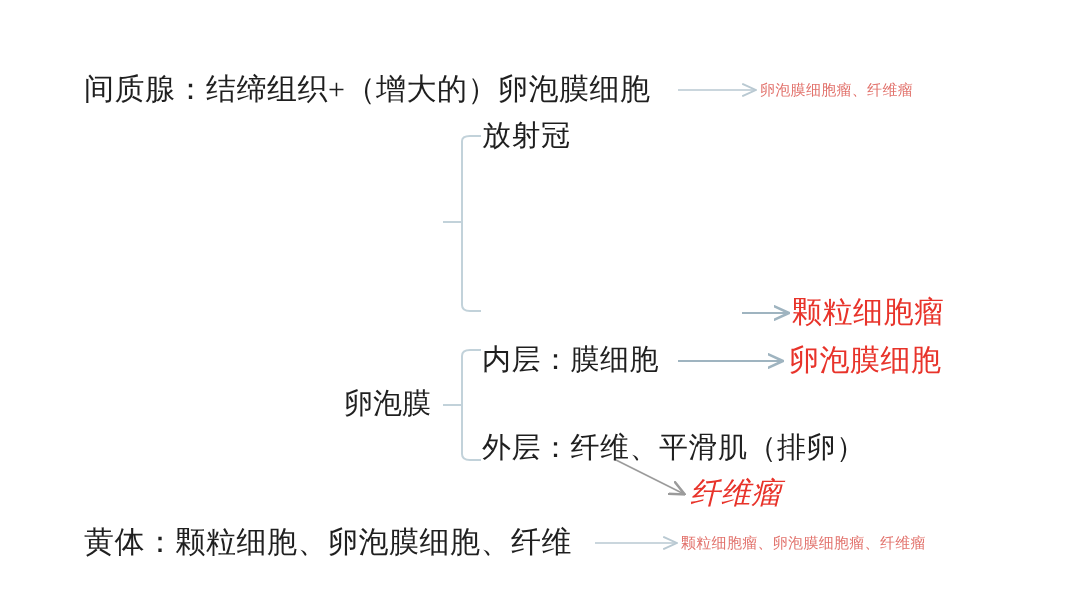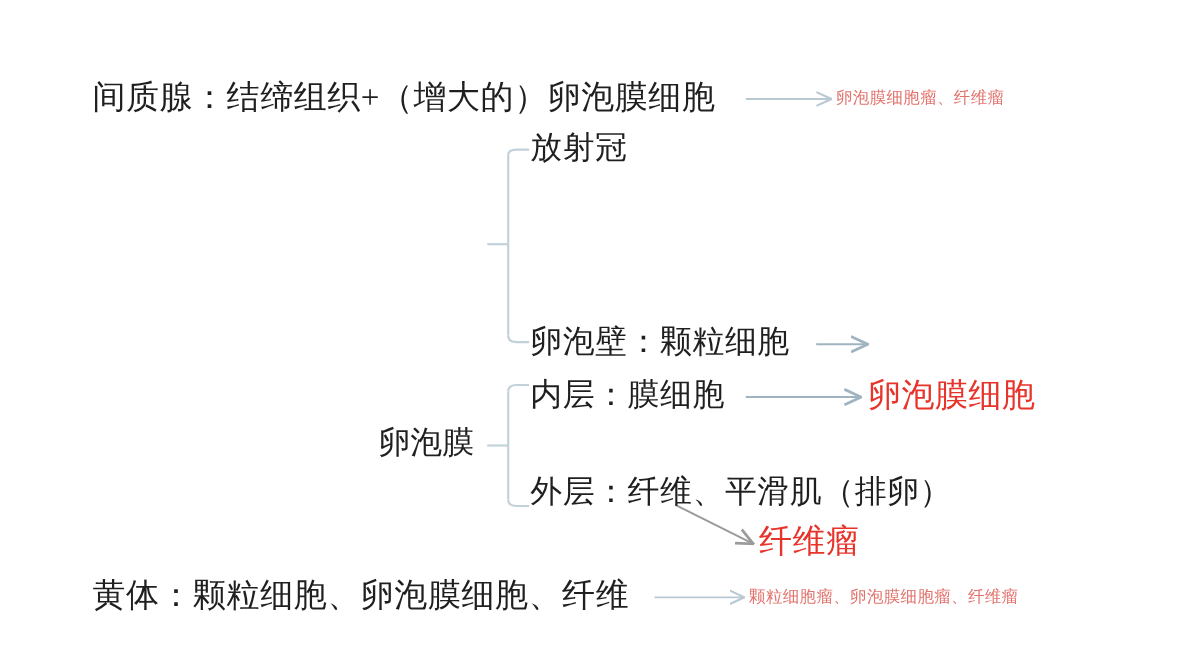--- a/index.html
+++ b/index.html
@@ -117,26 +117,26 @@
       <line x1="595" y1="543" x2="676" y2="543" stroke="#b9c9d2" stroke-width="1.6" marker-end="url(#arrowHeadLight)"></line>
     </g>
   </svg>
 
   <div class="node main-text" style="left:84px; top:74px;">间质腺：结缔组织+（增大的）卵泡膜细胞</div>
   <div class="red-small" style="left:760px; top:83px;">卵泡膜细胞瘤、纤维瘤</div>
 
   <div class="node sub-text" style="left:482px; top:121px;">放射冠</div>
 
 
-  <div class="node sub-text" style="left:482px; top:297px;">卵泡壁：颗粒细胞</div>
+  <div class="red-big" style="left:792px; top:297px;">颗粒细胞瘤</div>
 
   <div class="node sub-text" style="left:482px; top:345px;">内层：膜细胞</div>
   <div class="red-big" style="left:789px; top:345px;">卵泡膜细胞</div>
 
   <div class="node branch-label" style="left:344px; top:389px;">卵泡膜</div>
 
   <div class="node sub-text" style="left:482px; top:433px;text-align:center;">外层：纤维、平滑肌（排卵）</div>
-  <div class="red-big" style="left:690px; top:478px;">纤维瘤</div>
+  <div class="red-big" style="left:690px; top:478px;font-style:italic;">纤维瘤</div>
 
   <div class="node main-text" style="left:84px; top:527px;">黄体：颗粒细胞、卵泡膜细胞、纤维</div>
   <div class="red-small" style="left:681px; top:536px;">颗粒细胞瘤、卵泡膜细胞瘤、纤维瘤</div>
 
 </div>
 
 </body></html>

